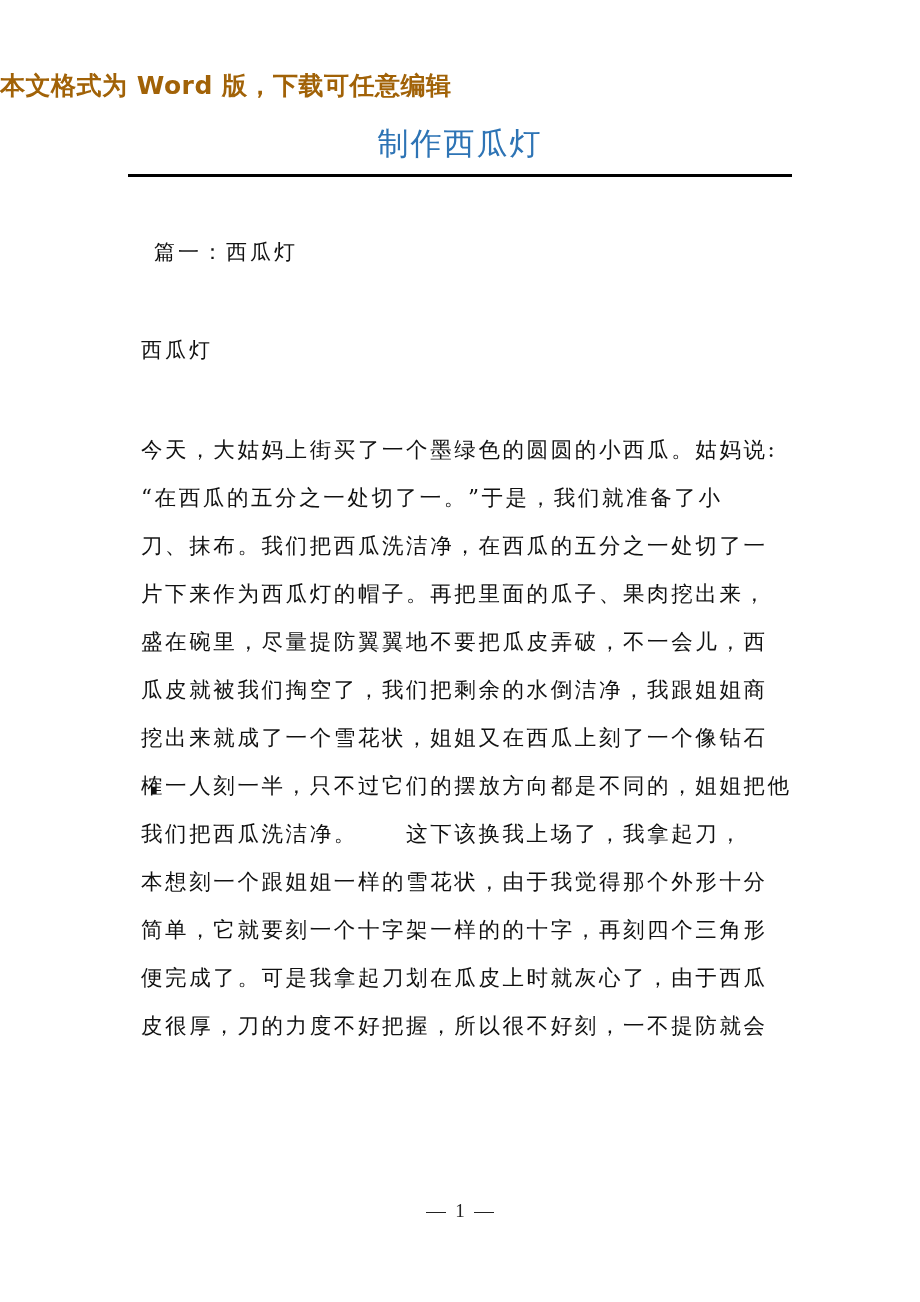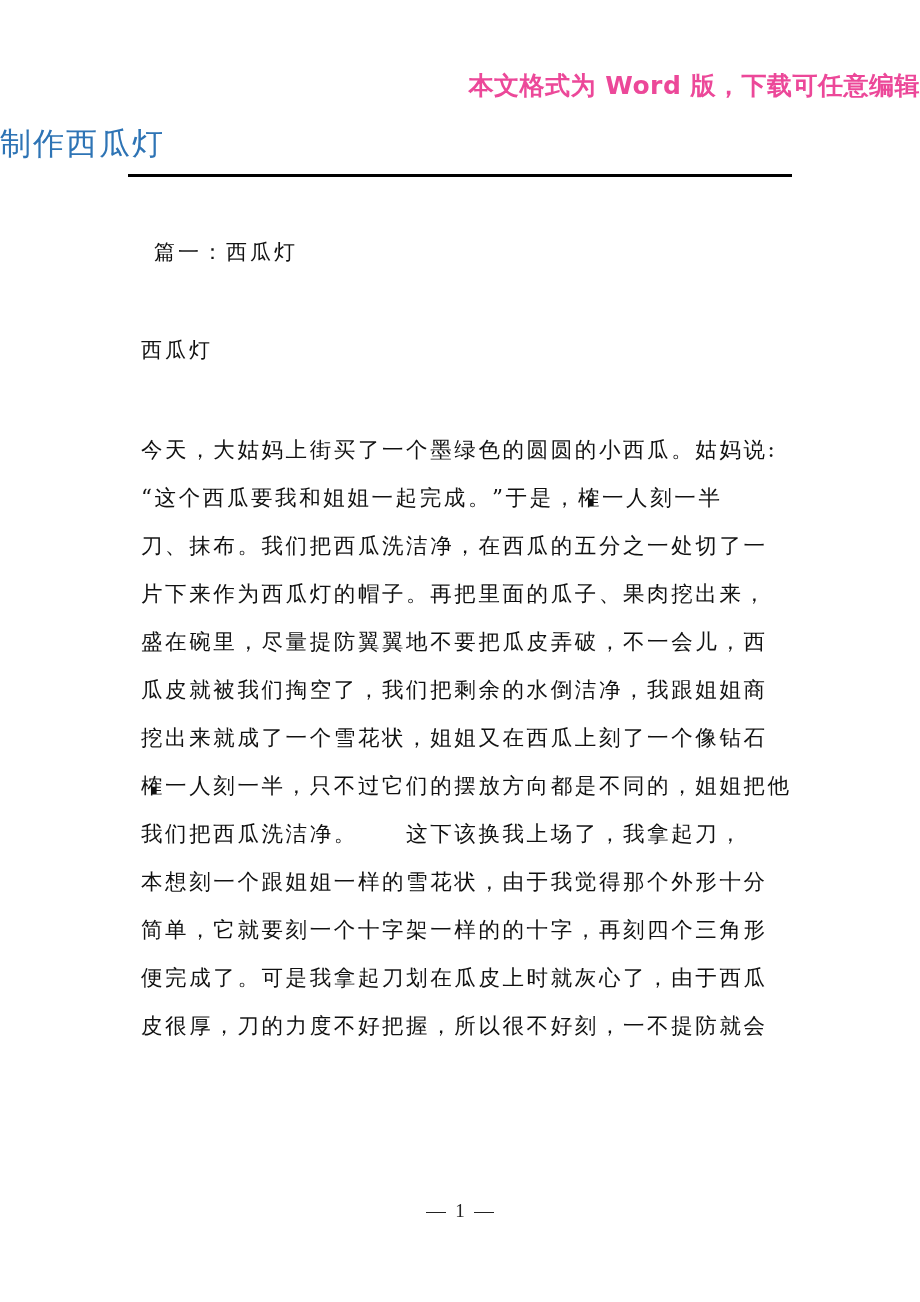--- a/index.html
+++ b/index.html
@@ -20,34 +20,34 @@
       left: 0; top: 0;
       width: 920px;
       height: 1302px;
       background: #ffffff;
     }
     .banner {
       position: absolute;
       top: 66px;
       left: 0;
       width: 920px;
-      text-align: right;
+      text-align: left;
       font-family: "DejaVu Sans", "Liberation Sans", sans-serif;
       font-weight: bold;
       font-size: 25px;
       line-height: 40px;
-      color: #ec4899;
+      color: #a16207;
       letter-spacing: 0.5px;
     }
     .doc-title {
       position: absolute;
       top: 120px;
       left: 0;
       width: 920px;
-      text-align: left;
+      text-align: center;
       font-family: "DejaVu Sans", "Liberation Sans", sans-serif;
       font-size: 31px;
       line-height: 46px;
       color: #2e74b5;
       letter-spacing: 2px;
     }
     .rule {
       position: absolute;
       top: 174px;
       left: 128px;
@@ -114,21 +114,21 @@
   <div class="doc-title">制作西瓜灯</div>
 
   <div class="rule"></div>
 
   <div class="section-heading">篇一：西瓜灯</div>
 
   <div class="subtitle">西瓜灯</div>
 
   <div class="body-text">
     <div class="line">今天，大姑妈上街买了一个墨绿色的圆圆的小西瓜。姑妈说:</div>
-    <div class="line">“这个西瓜要我和姐姐一起完成。”于是，榷一人刻一半</div>
+    <div class="line">“在西瓜的五分之一处切了一。”于是，我们就准备了小</div>
     <div class="line">刀、抹布。我们把西瓜洗洁净，在西瓜的五分之一处切了一</div>
     <div class="line">片下来作为西瓜灯的帽子。再把里面的瓜子、果肉挖出来，</div>
     <div class="line">盛在碗里，尽量提防翼翼地不要把瓜皮弄破，不一会儿，西</div>
     <div class="line">瓜皮就被我们掏空了，我们把剩余的水倒洁净，我跟姐姐商</div>
     <div class="line">挖出来就成了一个雪花状，姐姐又在西瓜上刻了一个像钻石</div>
     <div class="line">榷一人刻一半，只不过它们的摆放方向都是不同的，姐姐把他</div>
     <div class="line">我们把西瓜洗洁净。　　这下该换我上场了，我拿起刀，</div>
     <div class="line">本想刻一个跟姐姐一样的雪花状，由于我觉得那个外形十分</div>
     <div class="line">简单，它就要刻一个十字架一样的的十字，再刻四个三角形</div>
     <div class="line">便完成了。可是我拿起刀划在瓜皮上时就灰心了，由于西瓜</div>

